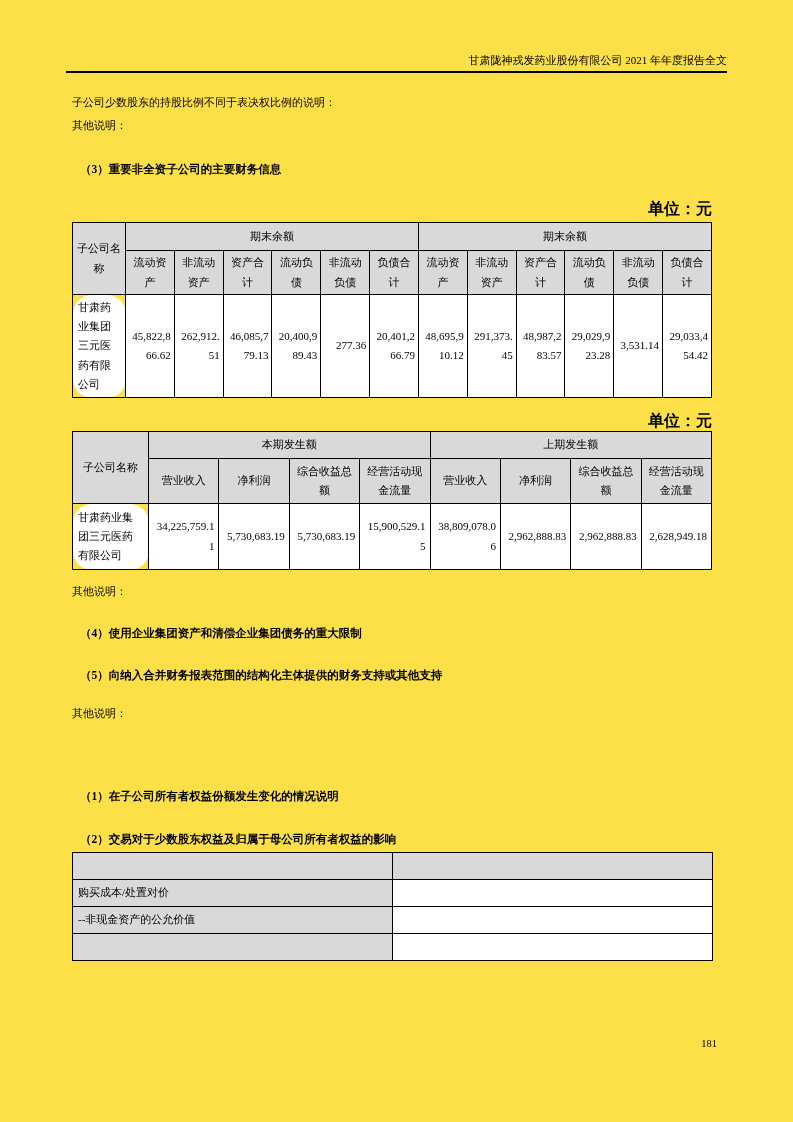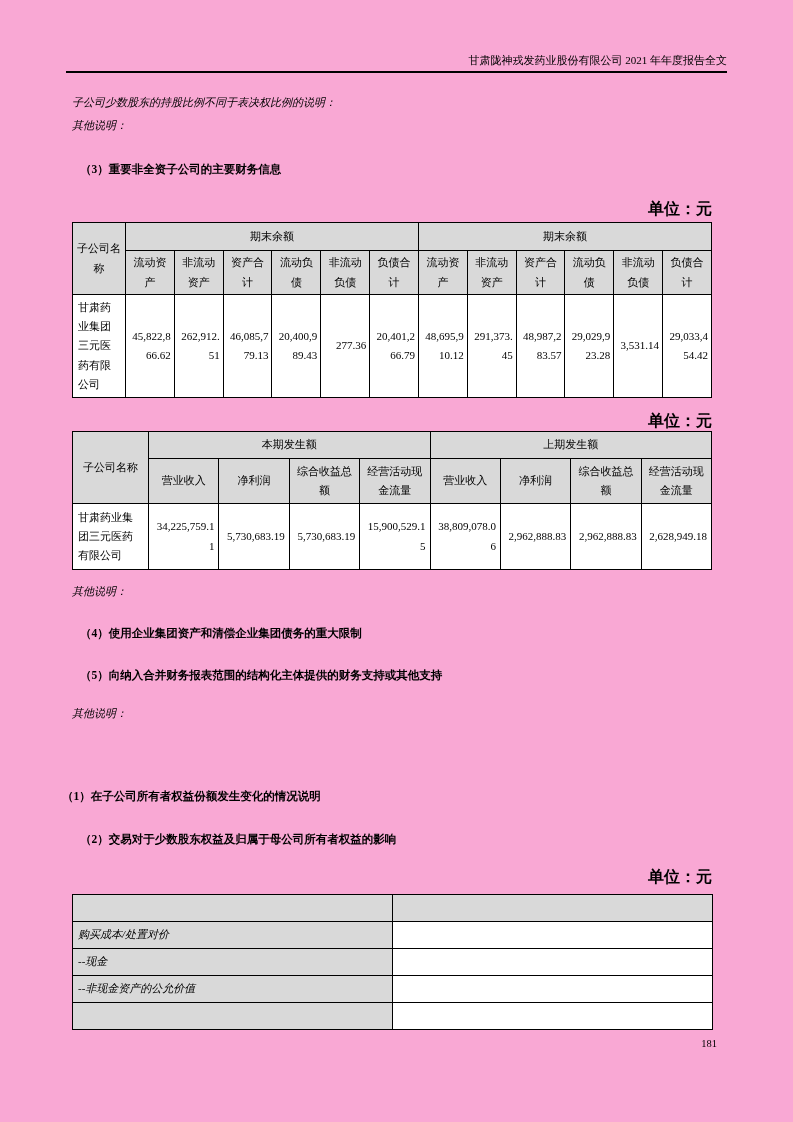--- a/index.html
+++ b/index.html
@@ -1,27 +1,27 @@
 <!DOCTYPE html>
 <html><head>
 <meta charset="utf-8">
 <style>
   * { margin: 0; padding: 0; box-sizing: border-box; }
   html, body { background: #ffffff; }
   .page {
     position: relative;
     width: 793px;
     height: 1122px;
-    background: #f9a8d4;
+    background: #fde047;
     font-family: "Liberation Serif", "DejaVu Serif", serif;
     color: #000000;
     overflow: hidden;
   }
   .abs { position: absolute; }
-  .body-text { font-size: 11px; line-height: 15px; font-style: italic; }
+  .body-text { font-size: 11px; line-height: 15px; }
   .heading { font-size: 11.5px; font-weight: bold; line-height: 16px; }
   .unit-label { width: 640px; left: 72px; text-align: right; font-size: 16px; font-weight: bold; }
   .header-title {
     left: 66px; top: 53px; width: 661px;
     text-align: right; font-size: 11px;
   }
   .header-rule {
     left: 66px; top: 71px; width: 661px; height: 2px;
     background: #000000;
   }
@@ -31,21 +31,21 @@
     width: 640px;
     font-size: 11px;
   }
   table.doc-table td {
     border: 1px solid #000000;
     vertical-align: middle;
     line-height: 1.75;
     overflow: hidden;
   }
   td.hdr { background: #d9d9d9; text-align: center; padding: 1px 3px; }
-  td.name-cell { background: #ffffff; text-align: left; padding: 1px 5px; }
+  td.name-cell { background: #ffffff; text-align: left; padding: 1px 5px; border-radius: 19px; }
   td.num { background: #ffffff; text-align: right; padding: 1px 3px; word-break: break-all; }
   td.t2num { background: #ffffff; text-align: right; padding: 1px 4px; word-break: break-all; }
   td.hdr2 { background: #d9d9d9; text-align: center; padding: 1px 4px; }
   td.t3-label { background: #d9d9d9; text-align: left; padding: 1px 5px; }
   td.t3-empty-grey { background: #d9d9d9; }
   td.t3-empty-white { background: #ffffff; }
   .page-number {
     left: 72px; top: 1038px; width: 645px;
     text-align: right; font-size: 10.5px;
   }
@@ -166,45 +166,41 @@
     </tbody>
       </table>
   </div>
 
   <div class="abs body-text" style="left:72px; top:584px;">其他说明：</div>
 
   <div class="abs heading" style="left:80px; top:625px;">（4）使用企业集团资产和清偿企业集团债务的重大限制</div>
   <div class="abs heading" style="left:80px; top:667px;">（5）向纳入合并财务报表范围的结构化主体提供的财务支持或其他支持</div>
   <div class="abs body-text" style="left:72px; top:706px;">其他说明：</div>
 
-  <div class="abs heading" style="left:62px; top:788px;">（1）在子公司所有者权益份额发生变化的情况说明</div>
+  <div class="abs heading" style="left:80px; top:788px;">（1）在子公司所有者权益份额发生变化的情况说明</div>
   <div class="abs heading" style="left:80px; top:831px;">（2）交易对于少数股东权益及归属于母公司所有者权益的影响</div>
 
   <div class="abs unit-label" style="top:867px;">单位：元</div>
 
-  <div class="abs" style="left:72px; top:894px;font-style:italic;">
+  <div class="abs" style="left:72px; top:852px;">
     <table class="doc-table">
       <colgroup>
         <col style="width:320px">
         <col style="width:320px">
       </colgroup>
       <tbody>
           <tr>
         <td class="t3-empty-grey" style="height:27px;"></td>
         <td class="t3-empty-grey"></td>
       </tr>
       <tr>
         <td class="t3-label" style="height:27px;">购买成本/处置对价</td>
         <td class="t3-empty-white"></td>
       </tr>
       <tr>
-        <td class="t3-label" style="height:27px;">--现金</td>
-        <td class="t3-empty-white"></td>
-      </tr>
-      <tr>
         <td class="t3-label" style="height:27px;">--非现金资产的公允价值</td>
         <td class="t3-empty-white"></td>
       </tr>
       <tr>
         <td class="t3-empty-grey" style="height:27px;"></td>
         <td class="t3-empty-white"></td>
       </tr>
     </tbody>
       </table>
   </div>

